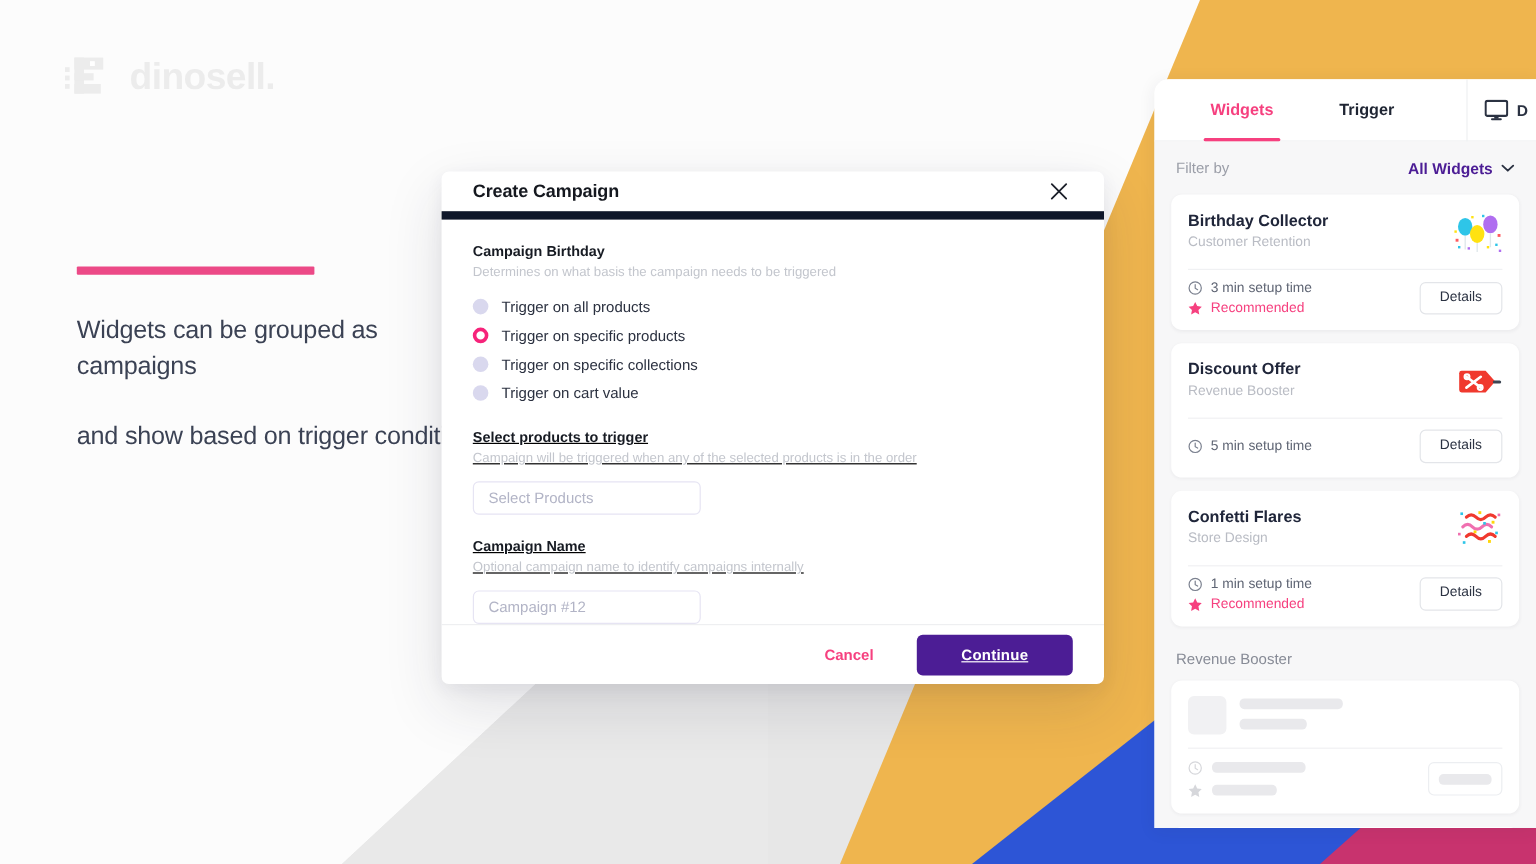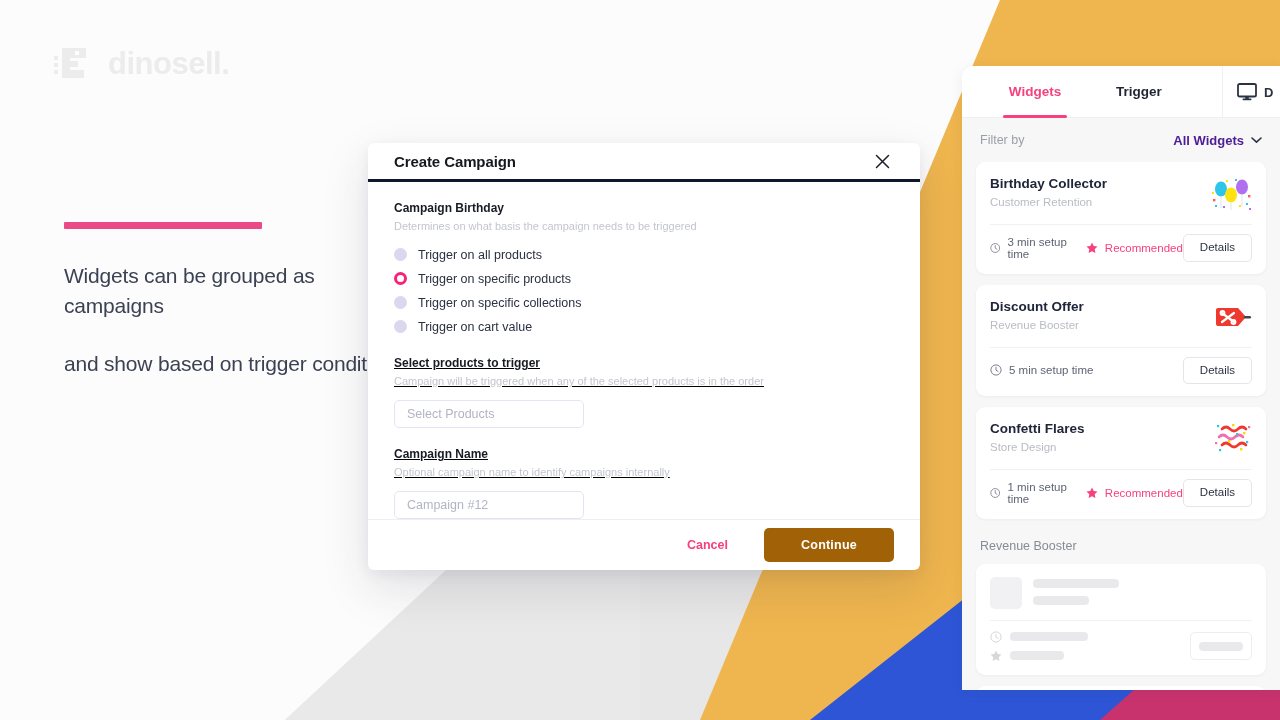--- a/index.html
+++ b/index.html
@@ -102,21 +102,21 @@
   .wcard-top { display: flex; align-items: flex-start; padding: 13px 14px 11px 14px; justify-content: space-between; }
   .wcard-titles { flex: 1; min-width: 0; }
   .wcard-title { font-size: 13.5px; font-weight: 700; color: #20263a; line-height: 17px; }
   .wcard-sub { font-size: 11.5px; color: #b9bcc4; margin-top: 3px; line-height: 14px; }
   .wcard-art { width: 42px; height: 38px; flex: 0 0 auto; margin-left: 8px; }
   .wcard-sep { height: 1px; background: #f0f1f3; margin: 0 14px; }
   .wcard-bottom {
     display: flex; align-items: center; justify-content: space-between;
     padding: 9px 14px 12px 14px;
   }
-  .wmeta { display: flex; gap: 5px; justify-content: space-between; }
+  .wmeta { display: flex; flex-direction: column; gap: 5px; justify-content: space-between; }
   .wmeta-row { display: flex; align-items: center; gap: 7px; font-size: 11.5px; color: #5e6473; }
   .wmeta-row.rec { color: #f6407f; }
   .details-btn {
     border: 1px solid #e3e5e9; border-radius: 5px; background: #fff;
     font-size: 11.5px; color: #2b3242; font-weight: 400;
     padding: 7px 16px; line-height: 1;
   }
 
   .section-label {
     font-size: 12.5px; color: #878b96; padding: 9px 4px 11px 4px; font-weight: 400;
@@ -139,21 +139,21 @@
 
   
   .modal {
     position: absolute; left: 368px; top: 143px; width: 552px; height: 427px;
     background: #fff; border-radius: 6px; z-index: 20;
     box-shadow: 0 18px 48px rgba(35,35,60,0.13), 0 4px 14px rgba(35,35,60,0.06);
     display: flex; flex-direction: column;
   }
   .modal-head {
     height: 55px; display: flex; align-items: center; justify-content: space-between;
-    padding: 0 26px 0 26px; border-bottom: 3px solid #0f172a;
+    padding: 0 26px 0 26px; border-bottom: 7px solid #0f172a;
   }
   .modal-title { font-size: 15px; font-weight: 700; color: #15181f; letter-spacing: -0.1px; }
   .close-btn { background: none; border: none; cursor: pointer; padding: 4px; line-height: 0; }
 
   .modal-body { flex: 1; padding: 18px 26px 0 26px; }
   .field-label { font-size: 12px; font-weight: 700; color: #171b23; line-height: 16px; }
   .field-hint { font-size: 11px; color: #c3c6cd; margin-top: 3px; line-height: 15px; }
 
   .radios { margin-top: 10px; }
   .radio-row { display: flex; align-items: center; gap: 11px; height: 21px; margin-bottom: 3px; }
@@ -173,23 +173,23 @@
   .modal-foot {
     height: 72px; border-top: 1px solid #eeeff1;
     display: flex; align-items: center; justify-content: flex-end;
     gap: 36px; padding: 0 26px;
   }
   .cancel-btn {
     background: none; border: none; color: #f6407f; font-size: 12.5px;
     font-weight: 700; cursor: pointer; font-family: "Liberation Sans", sans-serif;
   }
   .continue-btn {
-    background: #a16207; border: none; color: #fff; font-size: 12.5px; font-weight: 700;
+    background: #4c1d95; border: none; color: #fff; font-size: 12.5px; font-weight: 700;
     width: 130px; height: 34px; border-radius: 5px; cursor: pointer;
-    font-family: "Liberation Sans", sans-serif; letter-spacing: 0.2px;
+    font-family: "Liberation Sans", sans-serif; letter-spacing: 0.2px; text-decoration: underline;
   }
 </style>
 </head>
 <body>
 
 <div class="stage">
 
   <svg class="bg-graydiag" viewBox="0 0 1280 720" preserveAspectRatio="none">
     <rect x="0" y="0" width="1280" height="720" fill="#fcfcfc"></rect>
     <polygon points="285,720 1280,720 1280,390 640,390" fill="#e7e7e7"></polygon>

